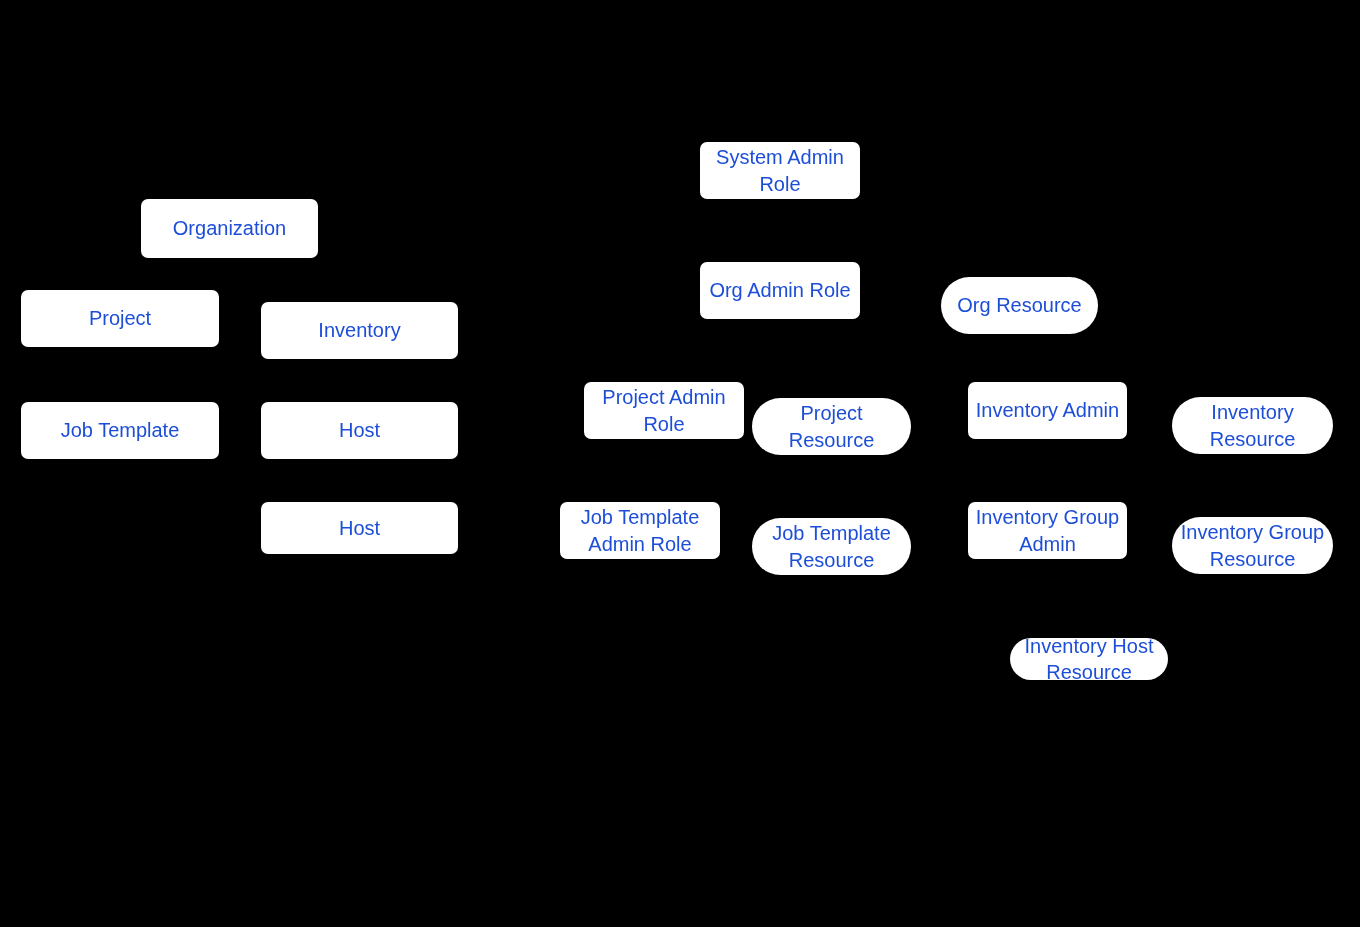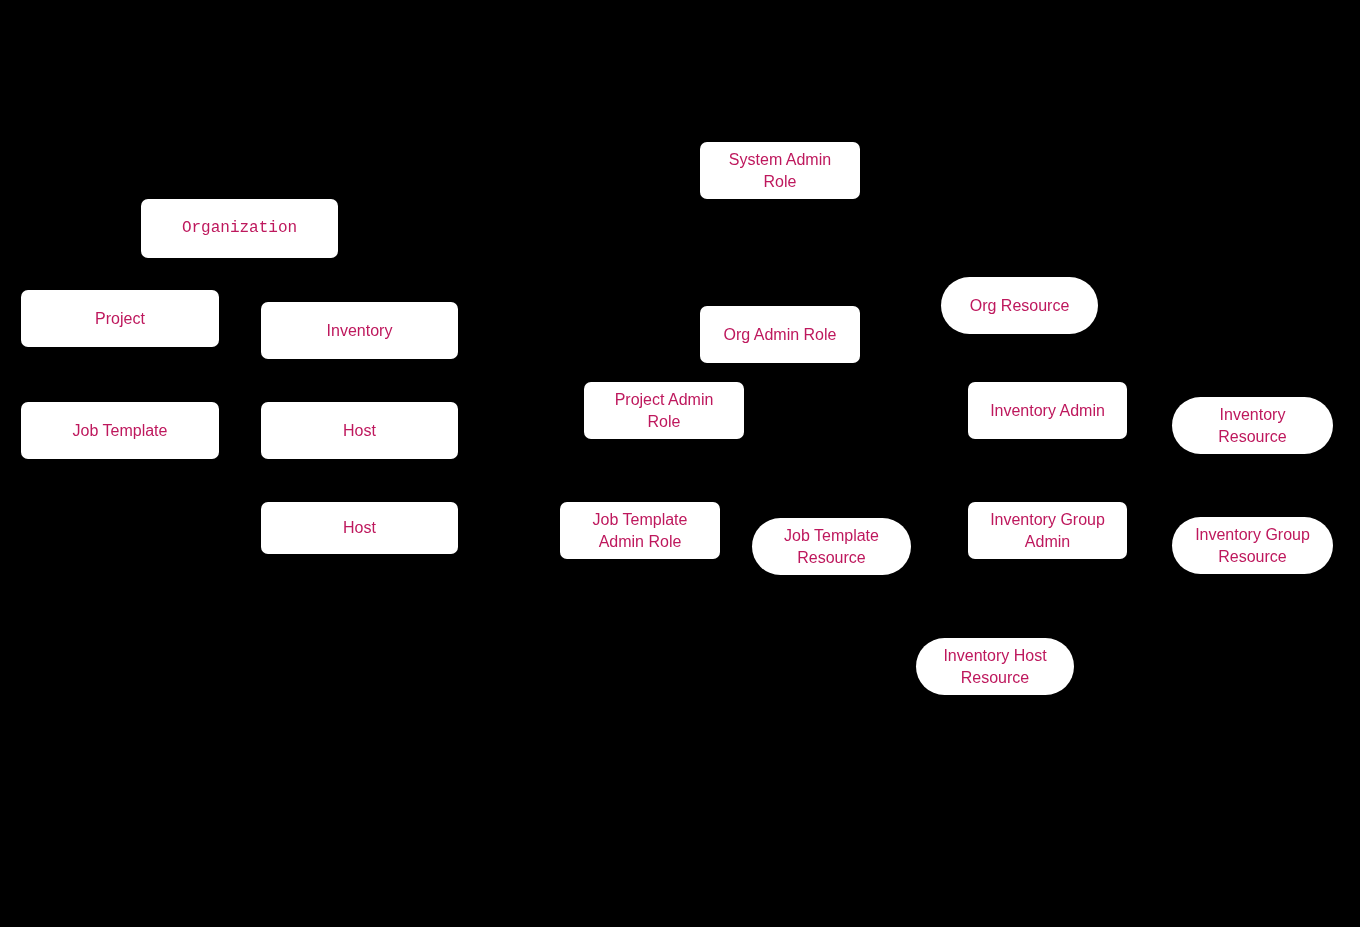--- a/index.html
+++ b/index.html
@@ -11,80 +11,81 @@
     position: relative;
     width: 1360px;
     height: 927px;
     background: #000000;
     overflow: hidden;
     font-family: "Liberation Sans", sans-serif;
   }
   .node {
     position: absolute;
     background: #ffffff;
-    color: #be185d;
+    color: #1d4ed8;
     display: flex;
     align-items: center;
     justify-content: center;
     text-align: center;
-    font-size: 16px;
+    font-size: 20px;
     line-height: 1.32;
     white-space: pre-line;
     box-sizing: border-box;
     padding: 2px 6px;
   }
   .rect {
     border-radius: 7px;
   }
   .pill {
     border-radius: 29px;
     margin-top: 16px;
   }
 </style>
 </head>
 <body>
 
 <div class="canvas">
 
-  <div class="node rect" style="left:141px; top:199px; width:197px; height:59px;font-family:Liberation Mono, monospace;">Organization</div>
+  <div class="node rect" style="left:141px; top:199px; width:177px; height:59px;">Organization</div>
 
   <div class="node rect" style="left:21px; top:290px; width:198px; height:57px;">Project</div>
 
   <div class="node rect" style="left:261px; top:302px; width:197px; height:57px;">Inventory</div>
 
   <div class="node rect" style="left:21px; top:402px; width:198px; height:57px;">Job Template</div>
 
   <div class="node rect" style="left:261px; top:402px; width:197px; height:57px;">Host</div>
 
   <div class="node rect" style="left:261px; top:502px; width:197px; height:52px;">Host</div>
 
   <div class="node rect" style="left:700px; top:142px; width:160px; height:57px;">System Admin
 Role</div>
 
-  <div class="node rect" style="left:700px; top:262px; width:160px; height:57px;margin-top:44px;">Org Admin Role</div>
+  <div class="node rect" style="left:700px; top:262px; width:160px; height:57px;">Org Admin Role</div>
 
   <div class="node pill" style="left:941px; top:261px; width:157px; height:57px;">Org Resource</div>
 
   <div class="node rect" style="left:584px; top:382px; width:160px; height:57px;">Project Admin
 Role</div>
 
+  <div class="node pill" style="left:752px; top:382px; width:159px; height:57px;">Project Resource</div>
 
   <div class="node rect" style="left:968px; top:382px; width:159px; height:57px;">Inventory Admin</div>
 
   <div class="node pill" style="left:1172px; top:381px; width:161px; height:57px;">Inventory
 Resource</div>
 
   <div class="node rect" style="left:560px; top:502px; width:160px; height:57px;">Job Template
 Admin Role</div>
 
   <div class="node pill" style="left:752px; top:502px; width:159px; height:57px;">Job Template
 Resource</div>
 
   <div class="node rect" style="left:968px; top:502px; width:159px; height:57px;">Inventory Group
 Admin</div>
 
   <div class="node pill" style="left:1172px; top:501px; width:161px; height:57px;">Inventory Group
 Resource</div>
 
-  <div class="node pill" style="left:916px; top:622px; width:158px; height:57px;">Inventory Host
+  <div class="node pill" style="left:1010px; top:622px; width:158px; height:42px;">Inventory Host
 Resource</div>
 
 </div>
 
 </body></html>

